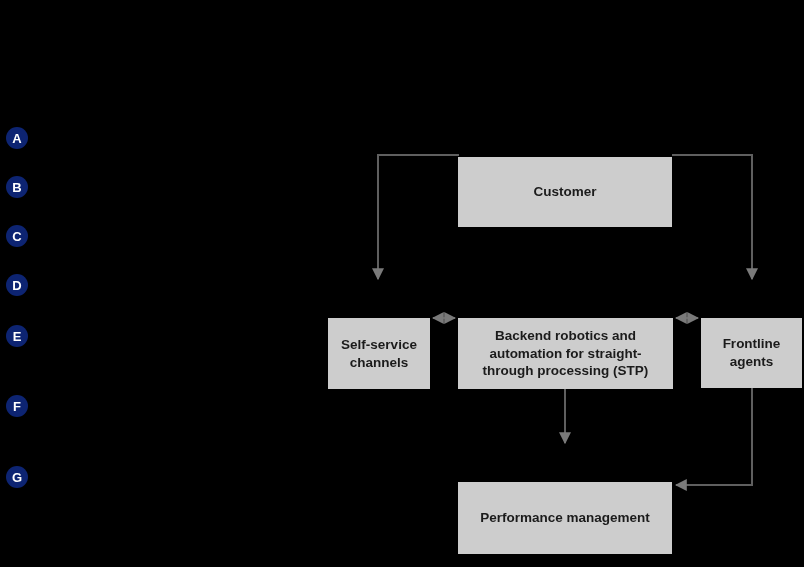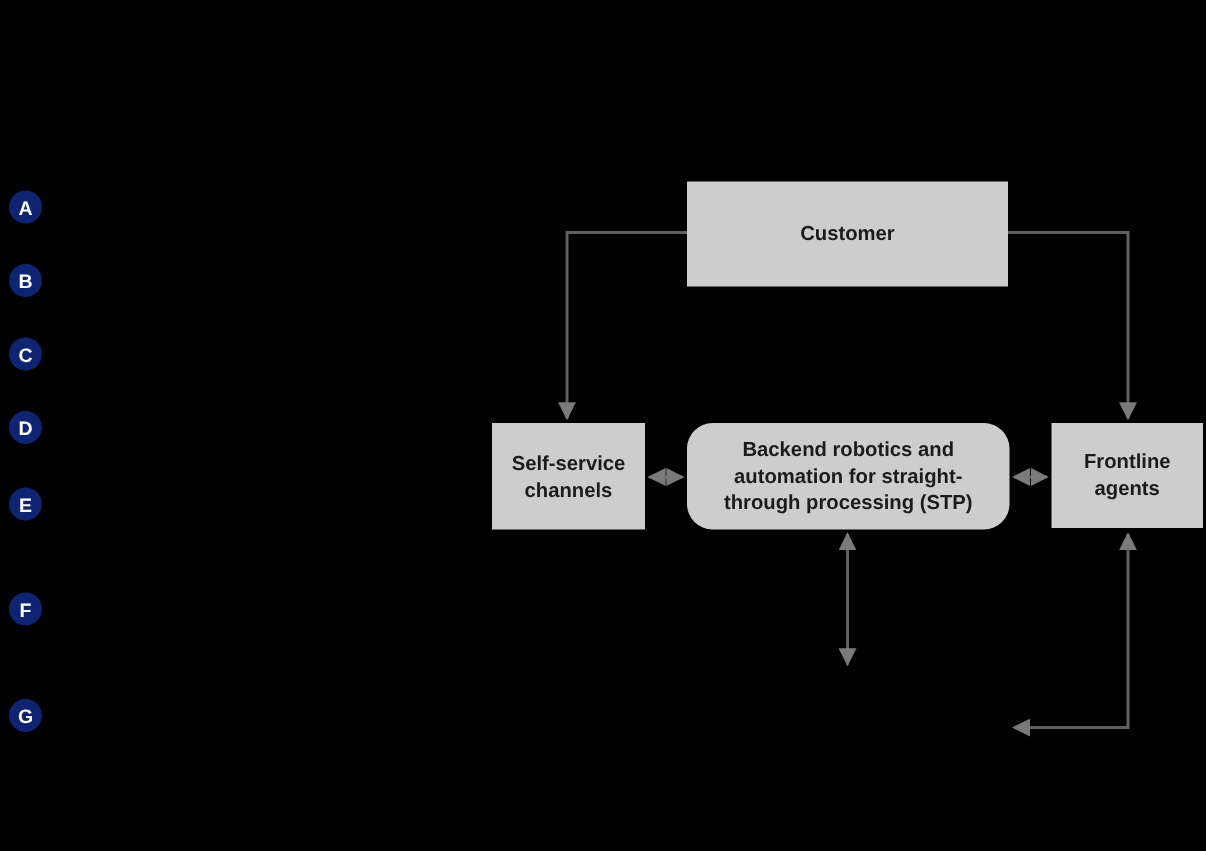--- a/index.html
+++ b/index.html
@@ -38,24 +38,25 @@
     background: var(--box-fill, #cdcdcd);
     color: var(--box-text, #1b1b1b);
     font-size: 13.5px;
     font-weight: 700;
     line-height: 1.32;
     display: flex;
     align-items: center;
     justify-content: center;
     text-align: center;
     box-sizing: border-box;
+    margin-top: 36px;
   }
   .box-customer    { left: 458px; top: 121px; width: 214px; height: 70px; }
   .box-selfservice { left: 328px; top: 282px; width: 102px; height: 71px; padding: 1px 8px; }
-  .box-backend     { left: 458px; top: 282px; width: 215px; height: 71px; padding: 0 13px; border-radius: 17px; }
+  .box-backend     { left: 458px; top: 282px; width: 215px; height: 71px; padding: 0 13px; }
   .box-frontline   { left: 701px; top: 282px; width:  101px; height: 70px; padding: 16px 8px; }
   .box-performance { left: 458px; top: 446px; width: 214px; height: 72px; }
   
   svg.connectors {
     position: absolute;
     left: 0;
     top: 0;
     width: 804px;
     height: 567px;
     display: block;
@@ -101,14 +102,17 @@
   </div>
   <div class="box box-selfservice">
     <span>Self-service channels</span>
   </div>
   <div class="box box-backend">
     <span>Backend robotics and automation for straight-through processing (STP)</span>
   </div>
   <div class="box box-frontline">
     <span>Frontline agents</span>
   </div>
+  <div class="box box-performance">
+    <span>Performance management</span>
+  </div>
 
 </div>
 
 </body></html>

